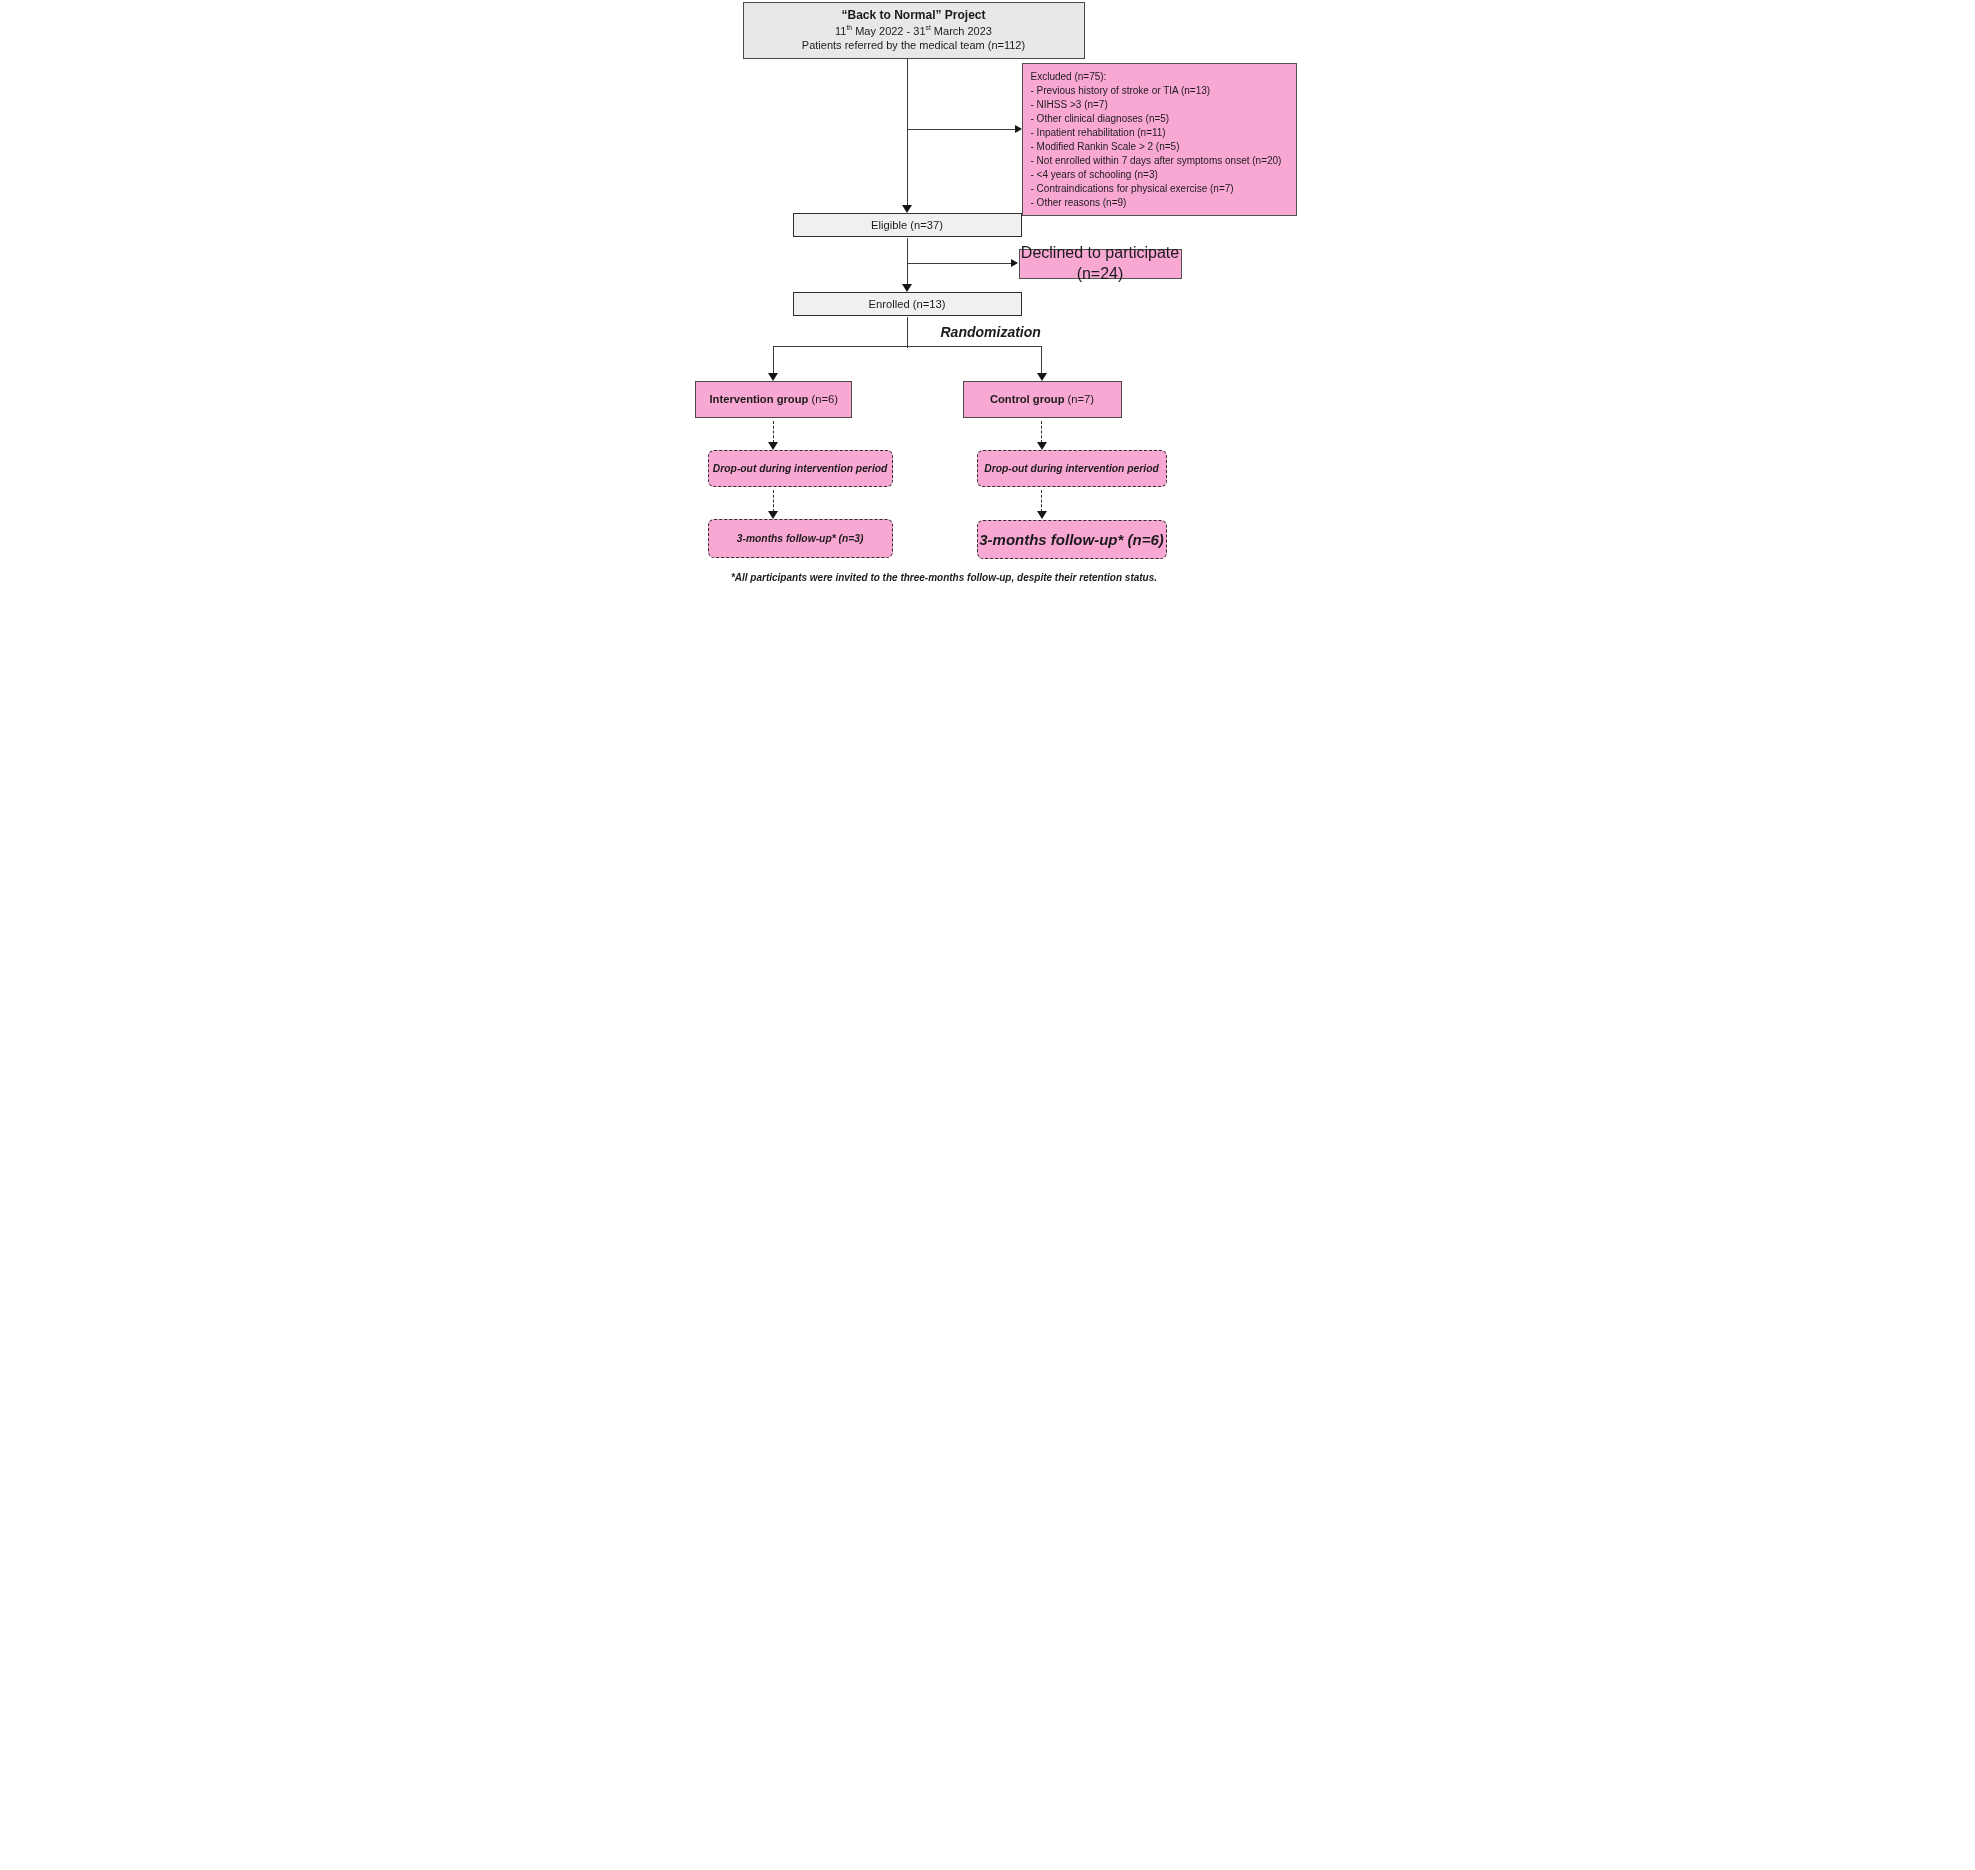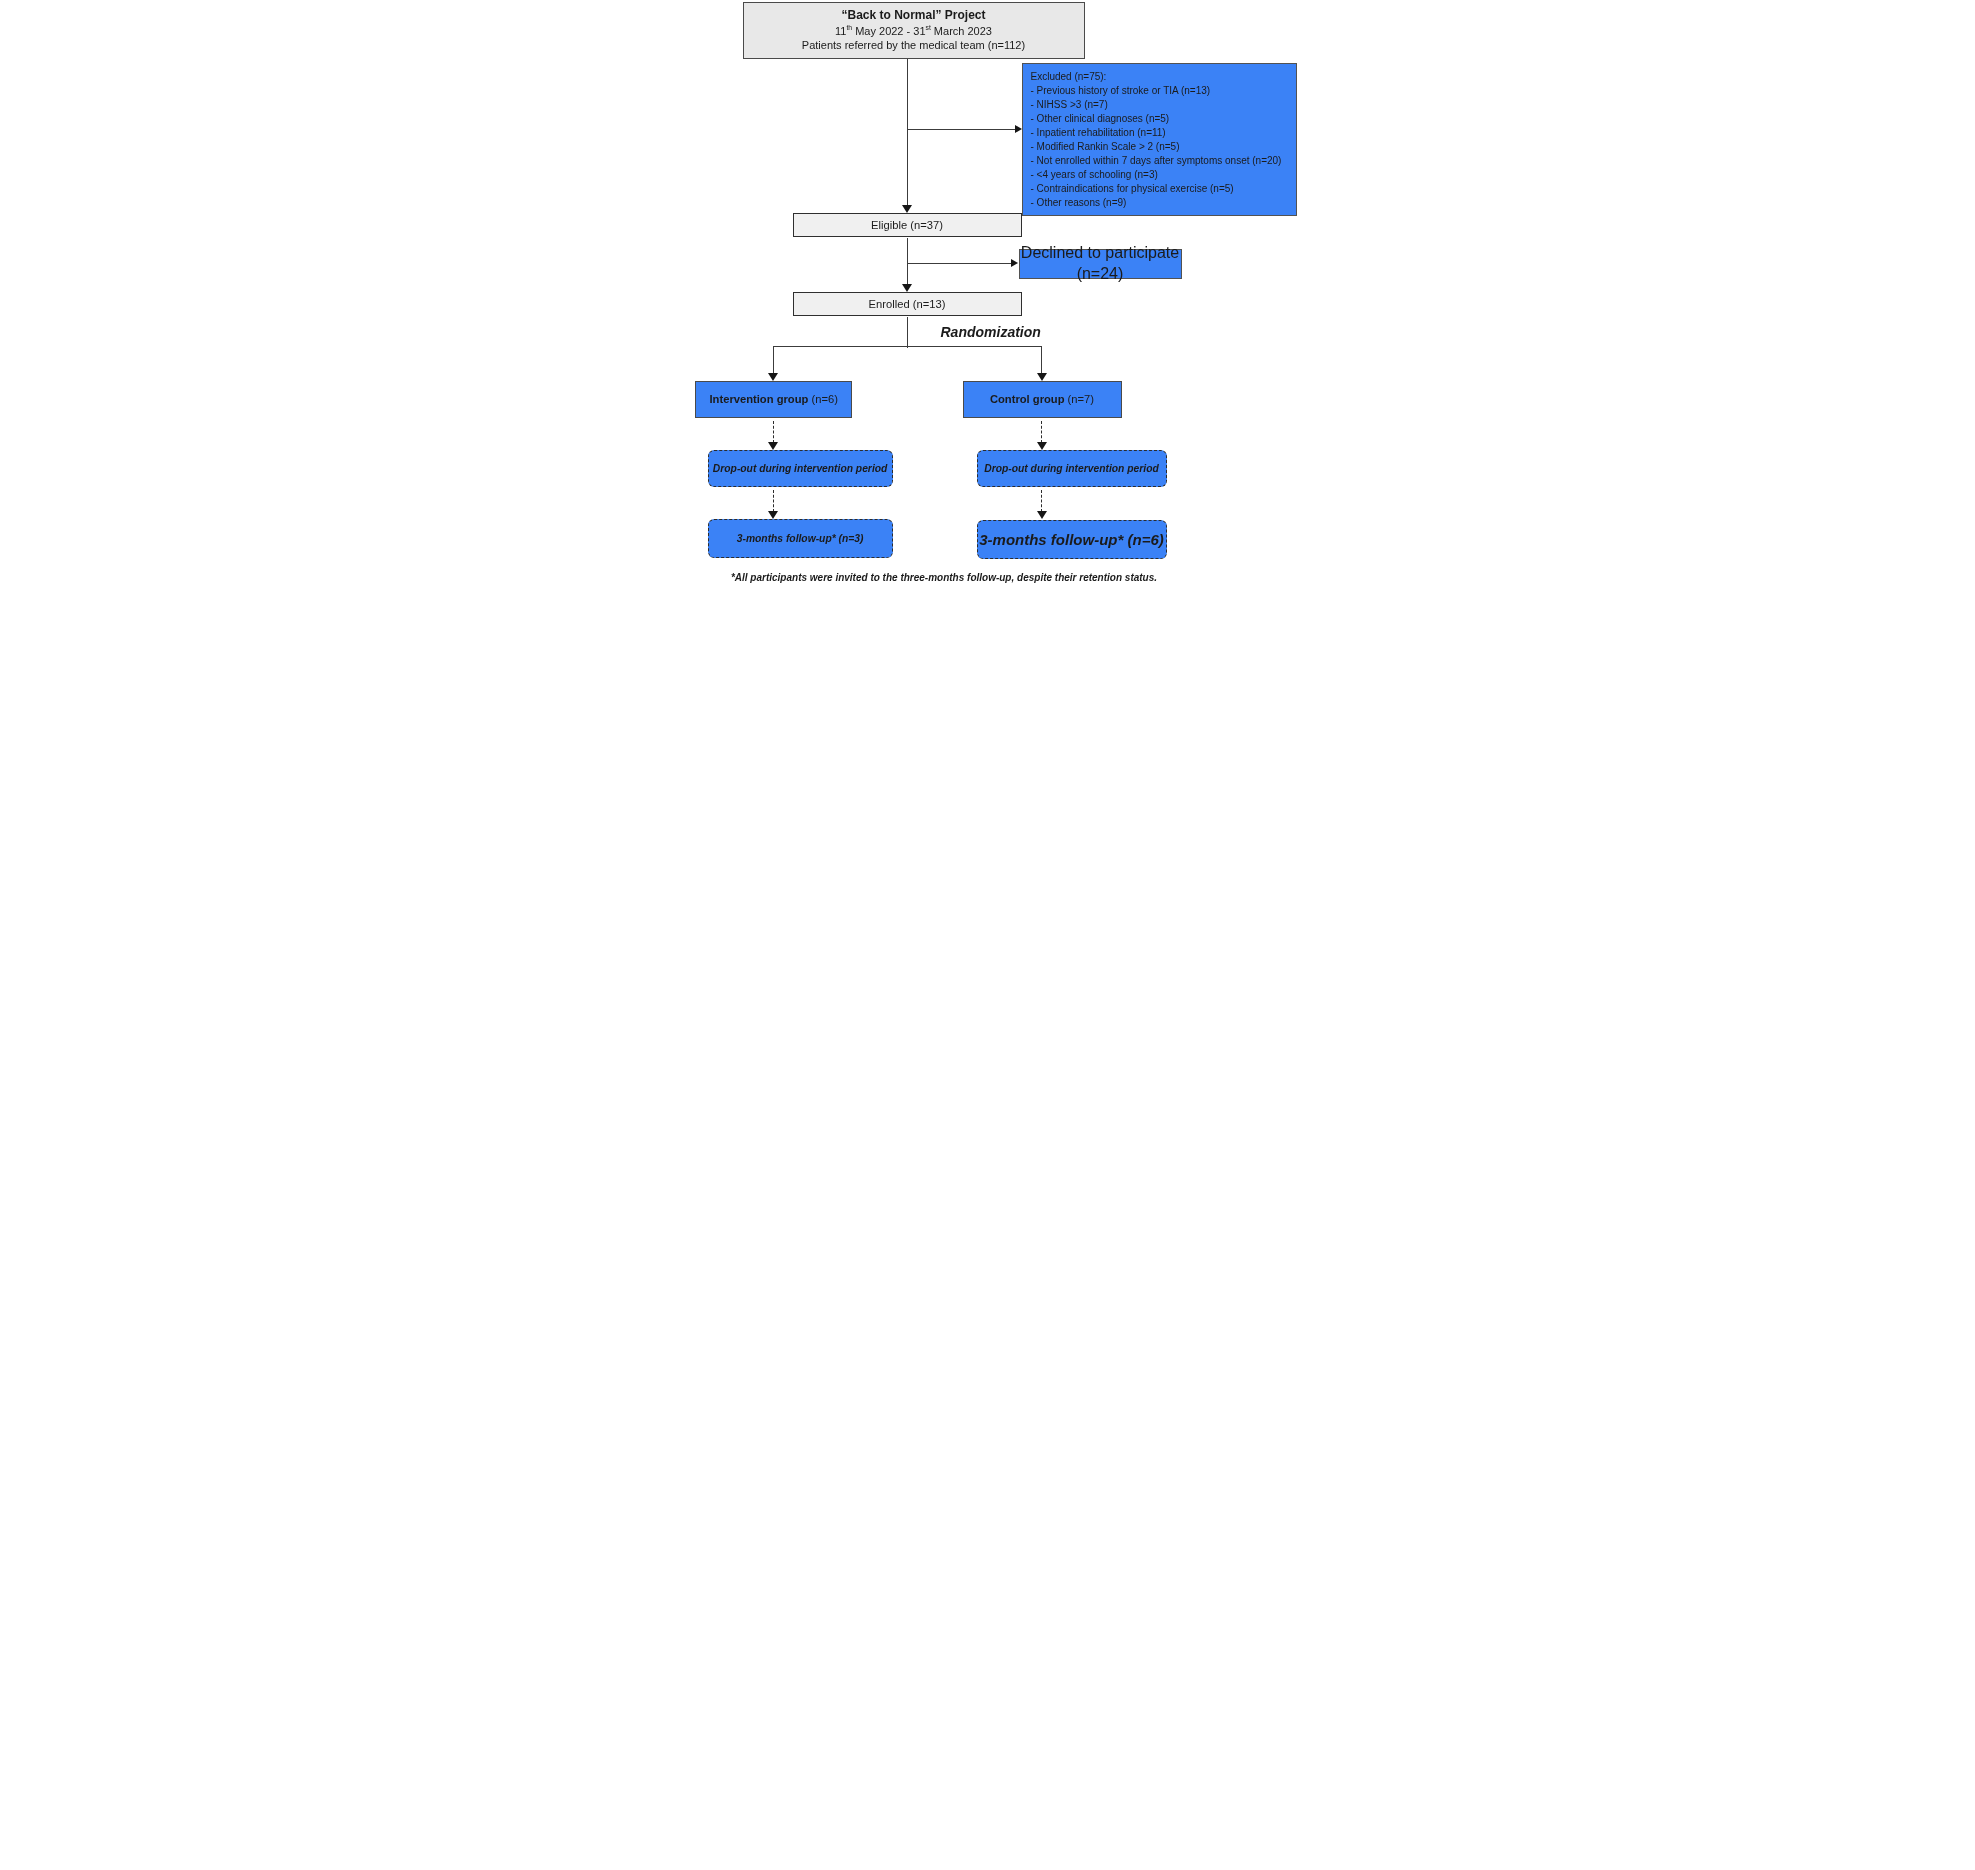--- a/index.html
+++ b/index.html
@@ -8,21 +8,21 @@
     --border-dark:#2f2f2f;
     --border-mid:#4a4a4a;
     --line:#3c3c3c;
     --arrow:#161616;
     --text:#1b1b1b;
   }
   html,body{margin:0;padding:0;background:#fff;}
   body{font-family:"Liberation Sans","DejaVu Sans",sans-serif;color:var(--text);}
   .canvas{position:relative;width:622px;height:591px;margin:0 auto;background:#fff;overflow:hidden;}
 
-  .box{position:absolute;box-sizing:border-box;background:#3b82f6;display:flex;flex-direction:column;
+  .box{position:absolute;box-sizing:border-box;background:#f9a8d4;display:flex;flex-direction:column;
        align-items:center;justify-content:center;text-align:center;line-height:1.3;}
   .fill-gray{background:var(--gray-fill);}
   .fill-lgray{background:var(--light-gray-fill);}
   .b-thick{border:1.9px solid var(--border-dark);}
   .b-med{border:1.2px solid var(--border-mid);}
   .b-thin{border:0.9px solid #525252;}
   .dashed-box{border:1.2px dashed #2c2c2c;border-radius:6.2px;font-style:italic;font-weight:600;margin-left:28px;}
 
   .hline{position:absolute;height:1.2px;background:var(--line);}
   .vline{position:absolute;width:1.2px;background:var(--line);}
@@ -77,21 +77,21 @@
 
   <div class="box b-thin excluded-box">
     <div>Excluded (n=75):</div>
     <div>- Previous history of stroke or TIA (n=13)</div>
     <div>- NIHSS &gt;3 (n=7)</div>
     <div>- Other clinical diagnoses (n=5)</div>
     <div>- Inpatient rehabilitation (n=11)</div>
     <div>- Modified Rankin Scale &gt; 2 (n=5)</div>
     <div>- Not enrolled within 7 days after symptoms onset (n=20)</div>
     <div>- &lt;4 years of schooling (n=3)</div>
-    <div>- Contraindications for physical exercise (n=5)</div>
+    <div>- Contraindications for physical exercise (n=7)</div>
     <div>- Other reasons (n=9)</div>
   </div>
 
   <div class="box fill-lgray b-thick eligible-box">
     <div>Eligible (n=37)</div>
   </div>
 
   <div class="vline" style="left:230px;top:238px;height:47px;"></div>
   <div class="ah-down" style="left:225px;top:284px;"></div>
 

